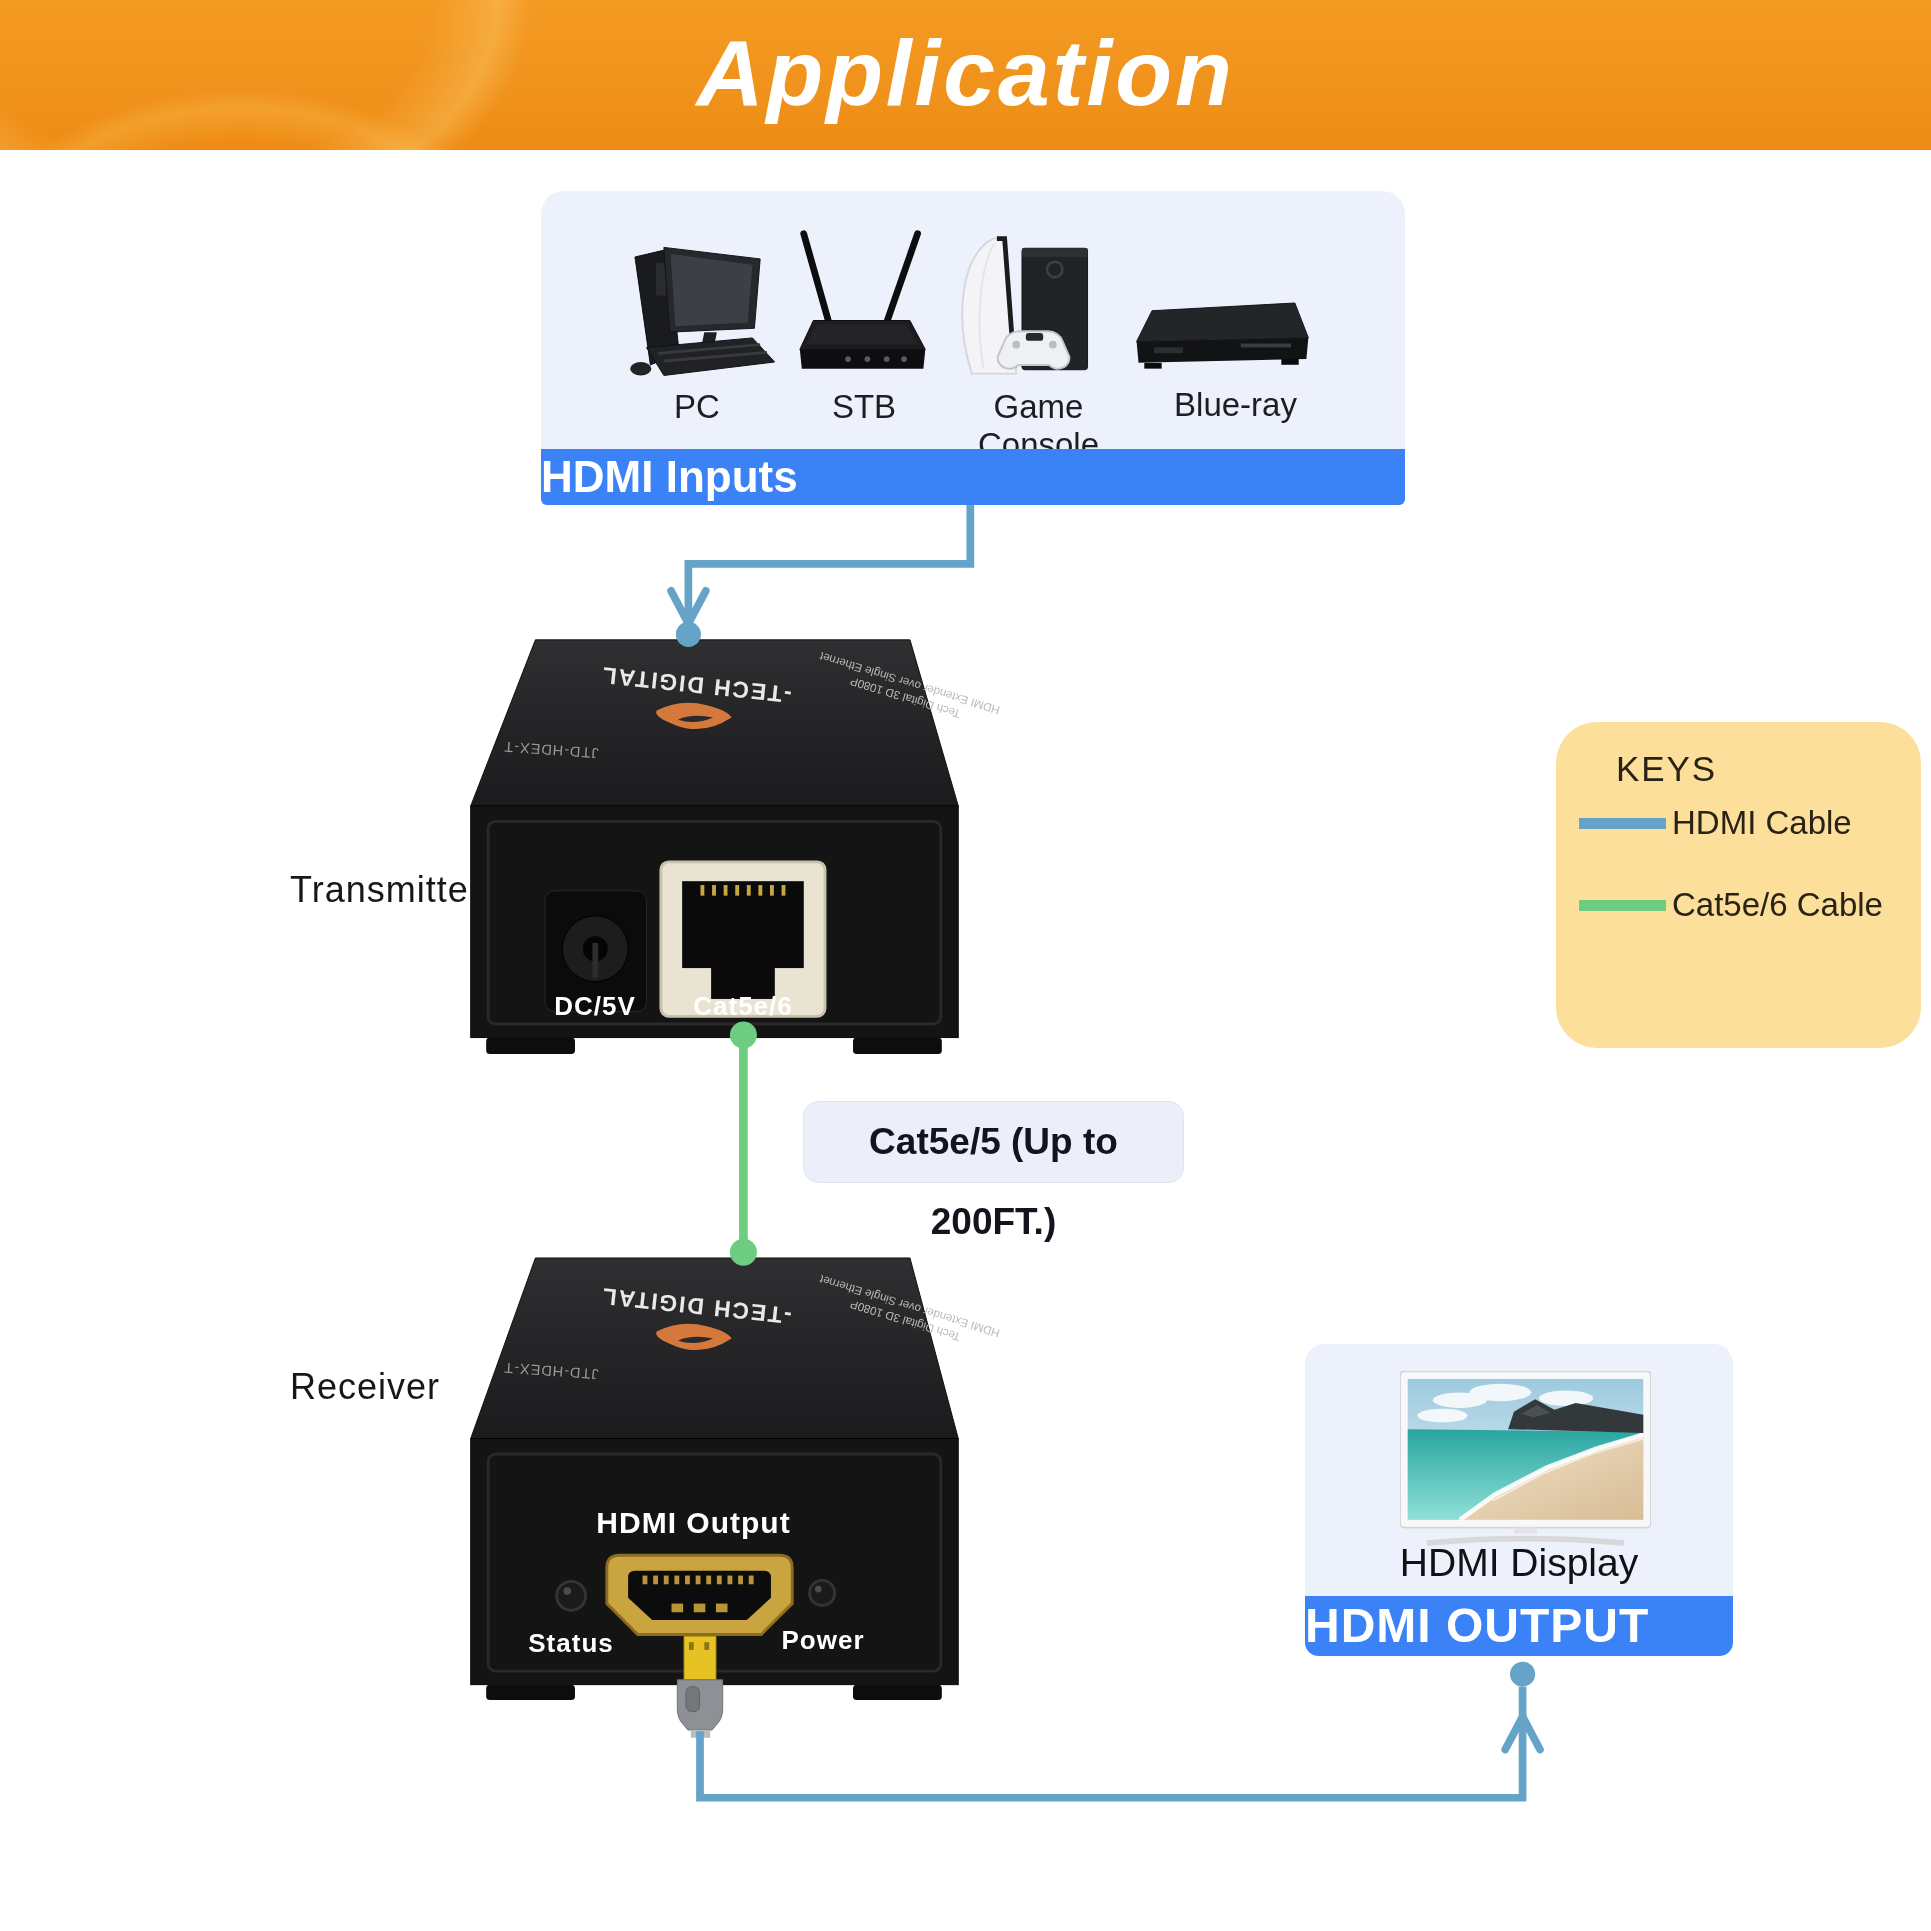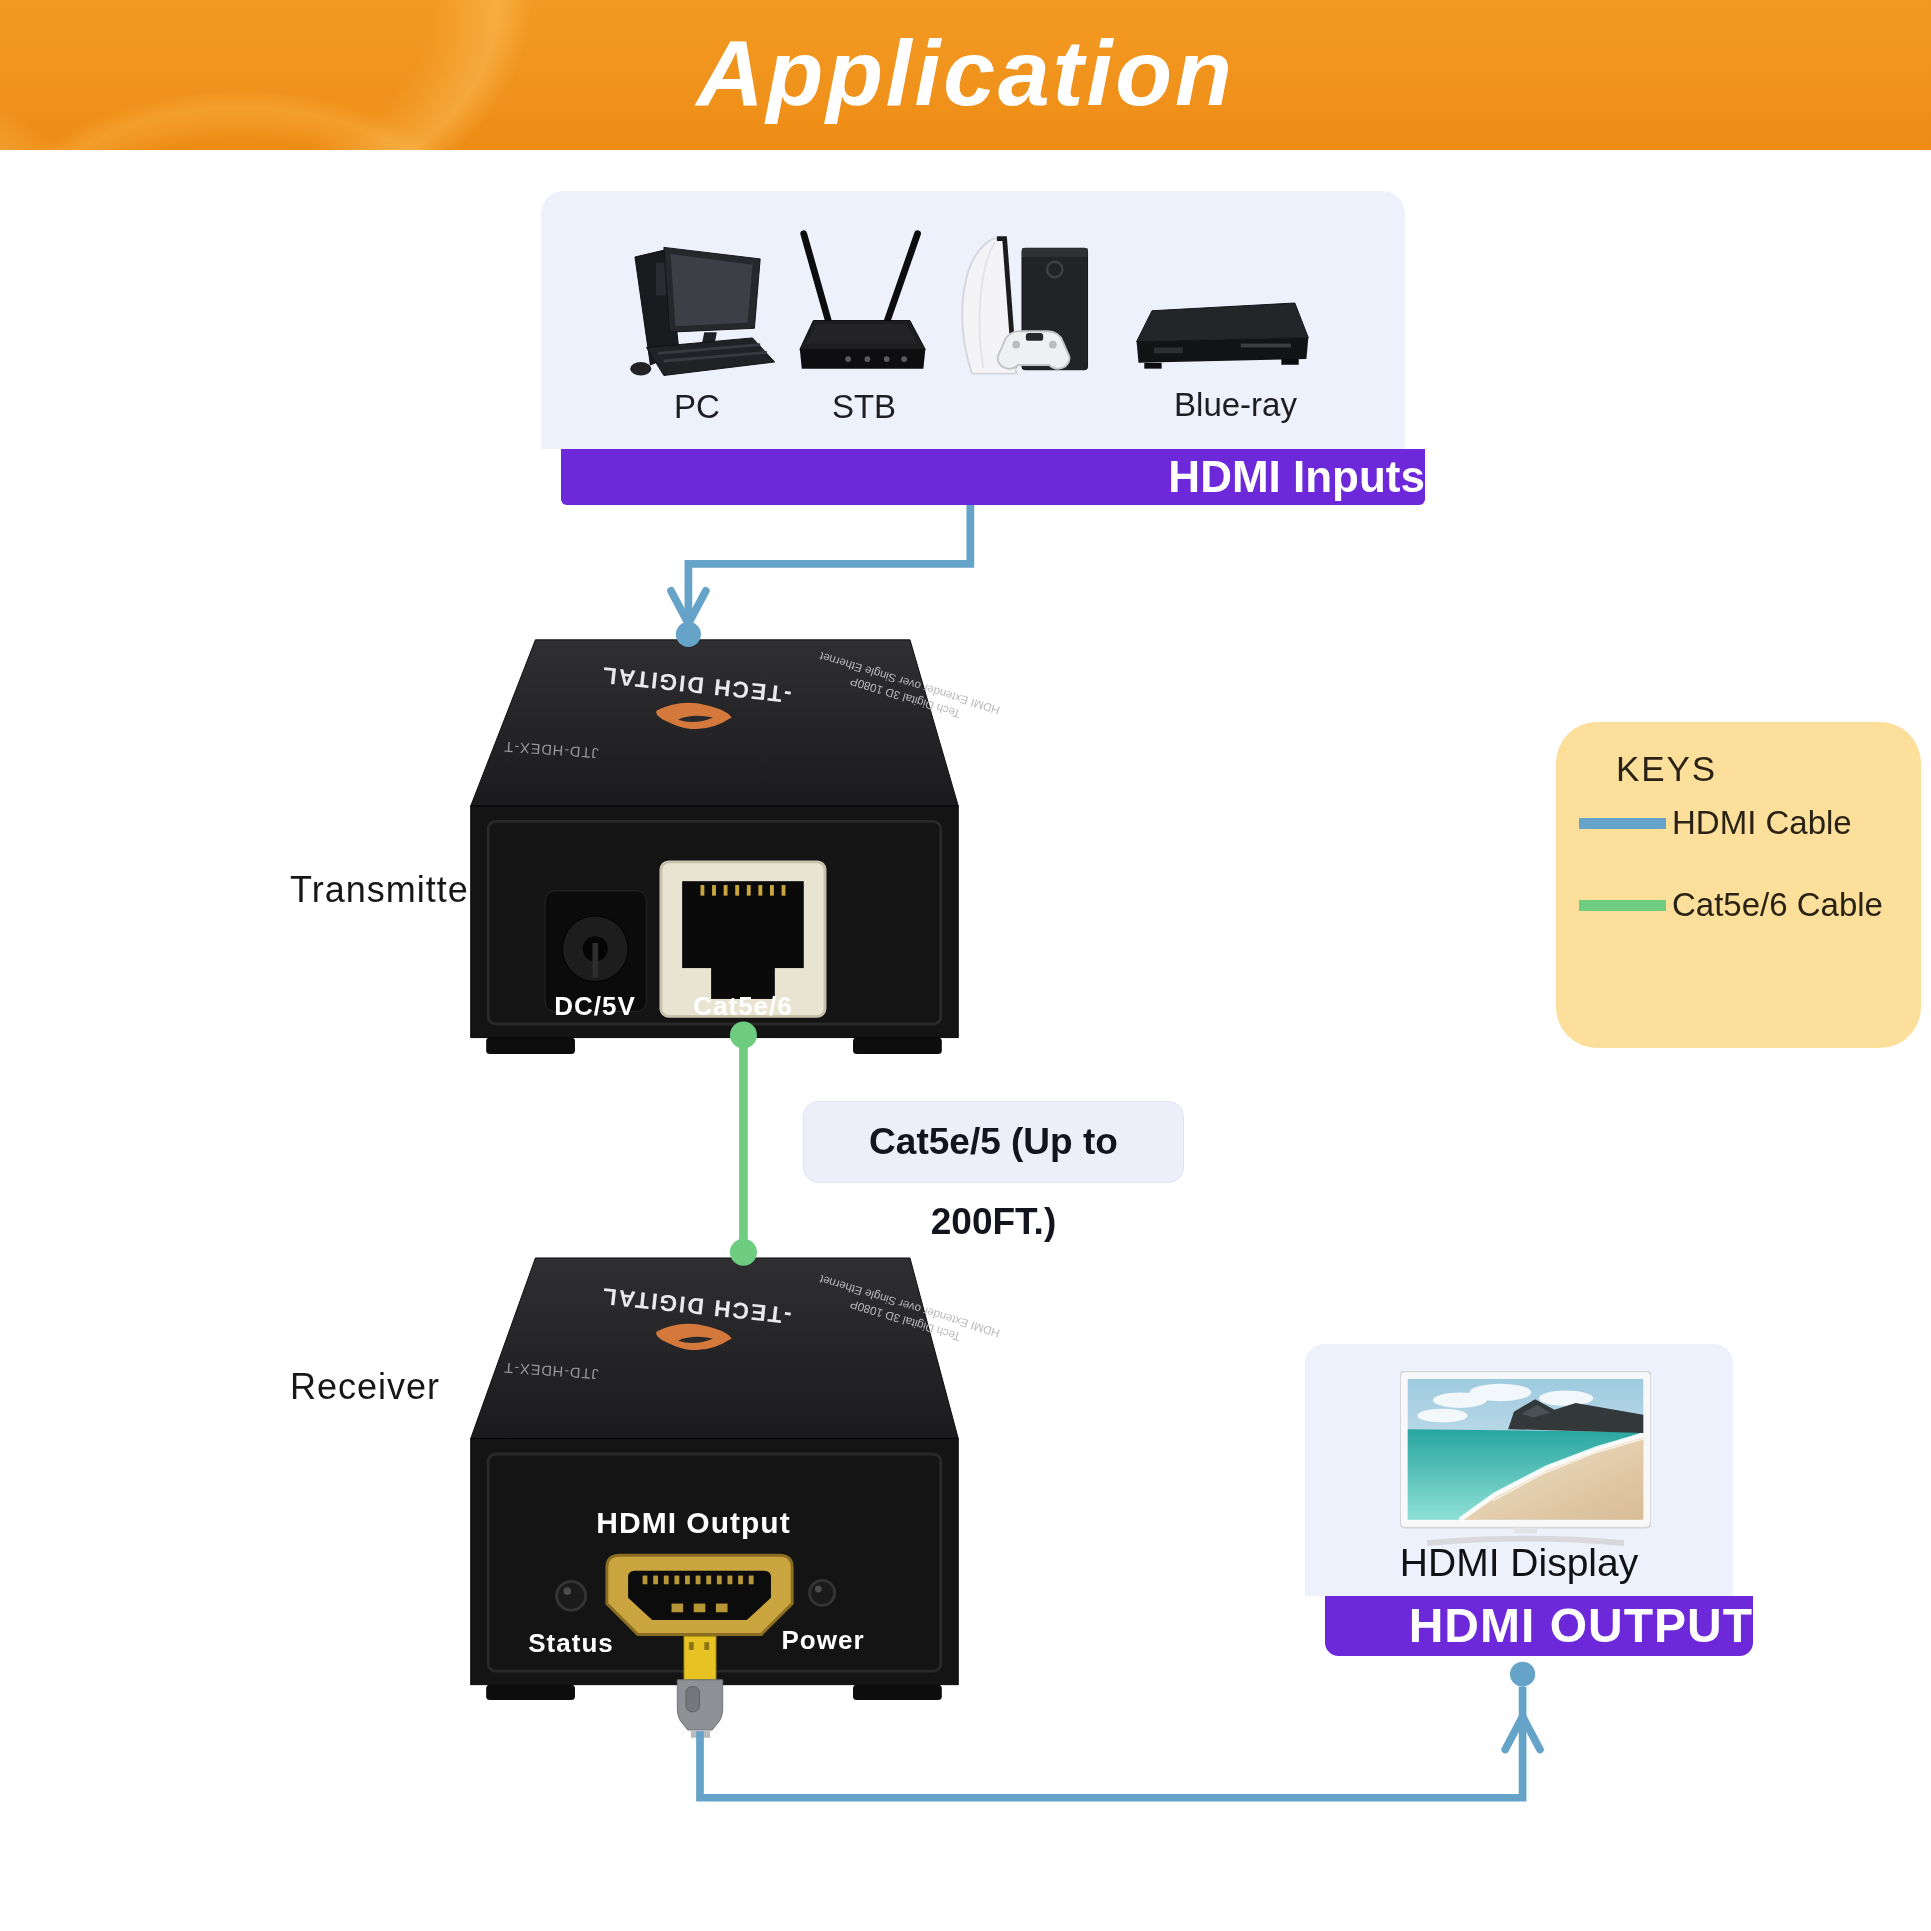--- a/index.html
+++ b/index.html
@@ -10,21 +10,21 @@
   .header{left:0;top:0;width:1931px;height:150px;
           background:linear-gradient(180deg,#f39a22 0%,#f0931d 55%,#ee8c14 100%);overflow:hidden;}
   .header .swirl1{position:absolute;left:-241px;top:-309px;width:869px;height:618px;border-radius:50%;
           background:radial-gradient(closest-side,rgba(255,255,255,0) 55%,rgba(255,210,120,.35) 70%,rgba(255,255,255,0) 78%);}
   .header .swirl2{position:absolute;left:-97px;top:39px;width:676px;height:406px;border-radius:50%;
           background:radial-gradient(closest-side,rgba(255,255,255,0) 50%,rgba(255,200,100,.28) 66%,rgba(255,255,255,0) 75%);}
   .header .title{position:absolute;left:0;top:0;width:100%;height:150px;line-height:147px;text-align:center;
           color:#ffffff;font-size:93px;font-weight:800;letter-spacing:2.9px;font-style:italic;}
   
   .panel{background:#edf1fb;}
-  .banner{background:#6d28d9;color:#ffffff;text-align:right;font-weight:700;margin-left:20px;}
+  .banner{background:#3b82f6;color:#ffffff;text-align:left;font-weight:700;}
   .devlabel{color:#1d1d22;font-size:33px;text-align:center;font-weight:400;}
   .sidelabel{color:#17171a;font-size:36px;font-weight:400;letter-spacing:1px;}
   .portlabel{color:#ffffff;font-weight:700;font-size:26px;text-align:center;letter-spacing:1px;}
   .note{background:#eceffa;border:1px solid #dfe3f2;border-radius:15.4px;color:#14141e;
         font-size:37px;font-weight:700;text-align:center;}
   .keysbox{background:#fbdf9b;border-radius:41px;}
   .keytxt{color:#2a2315;font-size:33px;font-weight:400;}
   .swatch{height:10.6px;}
   .rot{transform-origin:50% 50%;}
   .brandtxt{color:#e9e9e9;font-weight:700;font-size:23px;letter-spacing:1.9px;text-align:center;}
@@ -77,20 +77,21 @@
     <rect x="84" y="22" width="68" height="9" fill="#2e3134"></rect>
     <circle cx="118" cy="44" r="8" fill="none" stroke="#3e4246" stroke-width="2.5"></circle>
     <path d="M32,152 C14,96 20,30 54,12 L66,12 L78,152 Z" fill="#f4f4f7" stroke="#d6d6dc" stroke-width="2"></path>
     <path d="M58,12 L66,12 L76,146" fill="none" stroke="#1c1c1f" stroke-width="5"></path>
     <path d="M56,16 C40,40 36,100 44,146" fill="none" stroke="#e3e3e8" stroke-width="2"></path>
     <path d="M66,118 a16,14 0 0 1 15,-10 h30 a16,14 0 0 1 15,10 l7,16 a12,11 0 0 1 -21,9 h-32 a12,11 0 0 1 -21,-9 Z" fill="#eef0f2" stroke="#c3c6c9" stroke-width="2"></path>
     <rect x="88" y="110" width="18" height="8" rx="3" fill="#26292c"></rect>
     <circle cx="78" cy="122" r="4" fill="#babdc0"></circle>
     <circle cx="116" cy="122" r="4" fill="#babdc0"></circle>
   </svg>
+  <div class="abs devlabel" style="left:937px;top:388px;width:203px;">Game Console</div>
 
   <svg class="abs" style="left:1125px;top:272px;" width="193" height="118" viewBox="0 0 200 122">
     <polygon points="28,40 176,32 190,68 12,72" fill="#232528" stroke="#121316"></polygon>
     <polygon points="12,72 190,68 188,90 14,94" fill="#121315"></polygon>
     <rect x="120" y="74" width="52" height="4" fill="#3b3e41"></rect>
     <rect x="30" y="78" width="30" height="6" fill="#2c2e31"></rect>
     <rect x="20" y="94" width="18" height="6" fill="#0c0c0e"></rect>
     <rect x="162" y="90" width="18" height="6" fill="#0c0c0e"></rect>
   </svg>
   <div class="abs devlabel" style="left:1144px;top:386px;width:183px;">Blue-ray</div>

